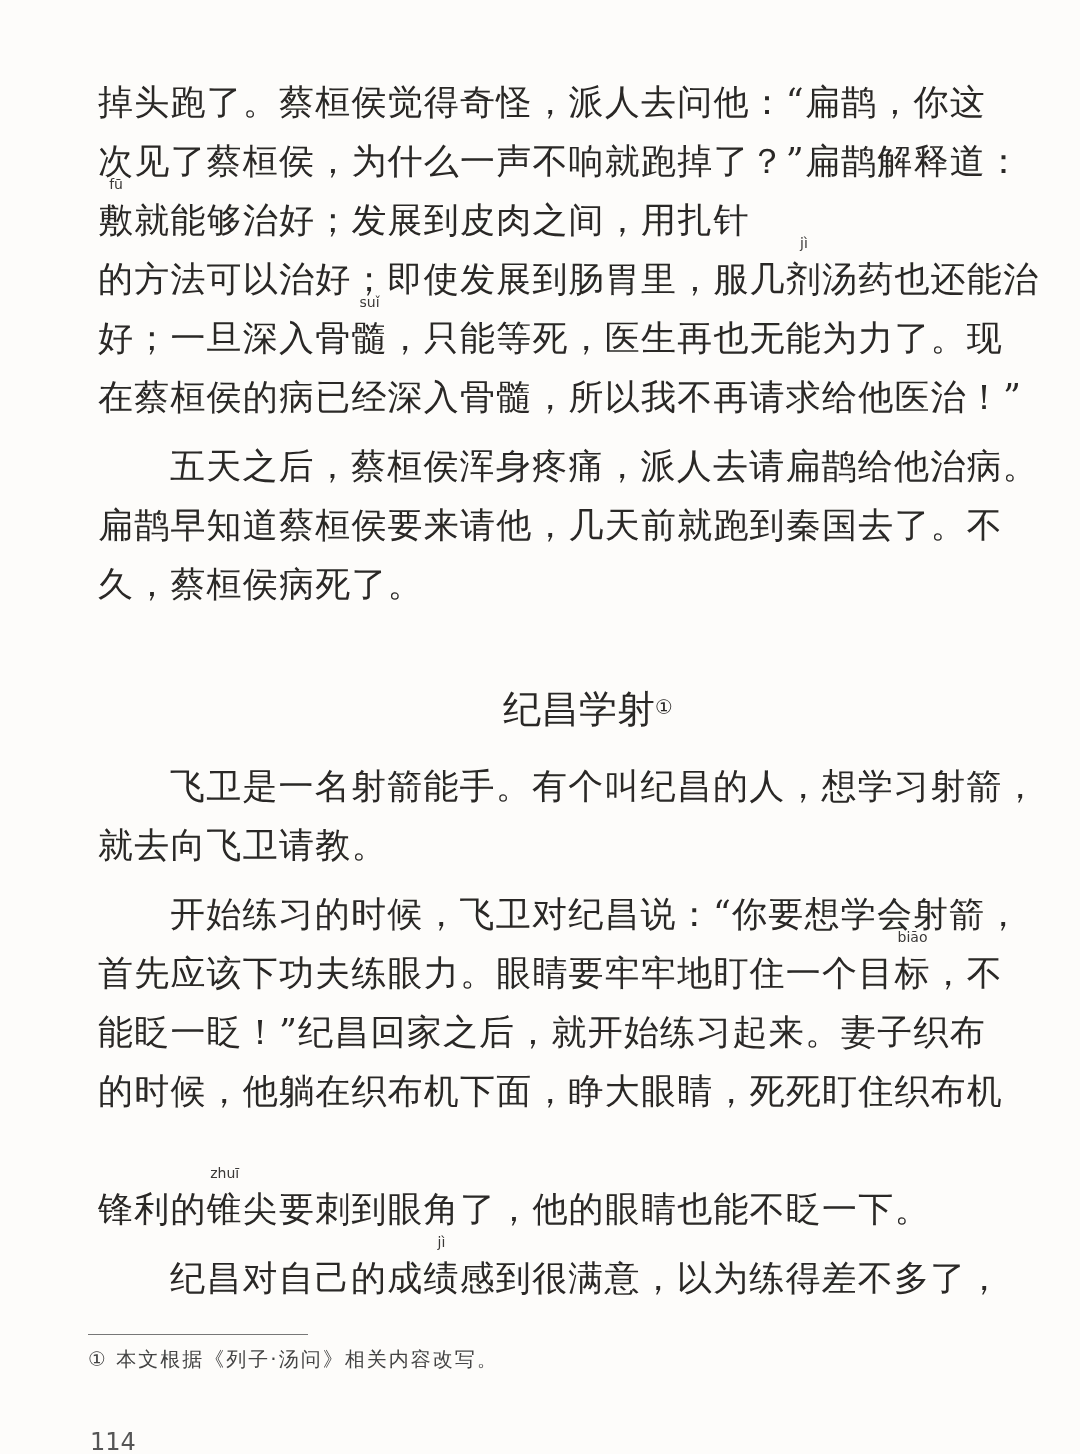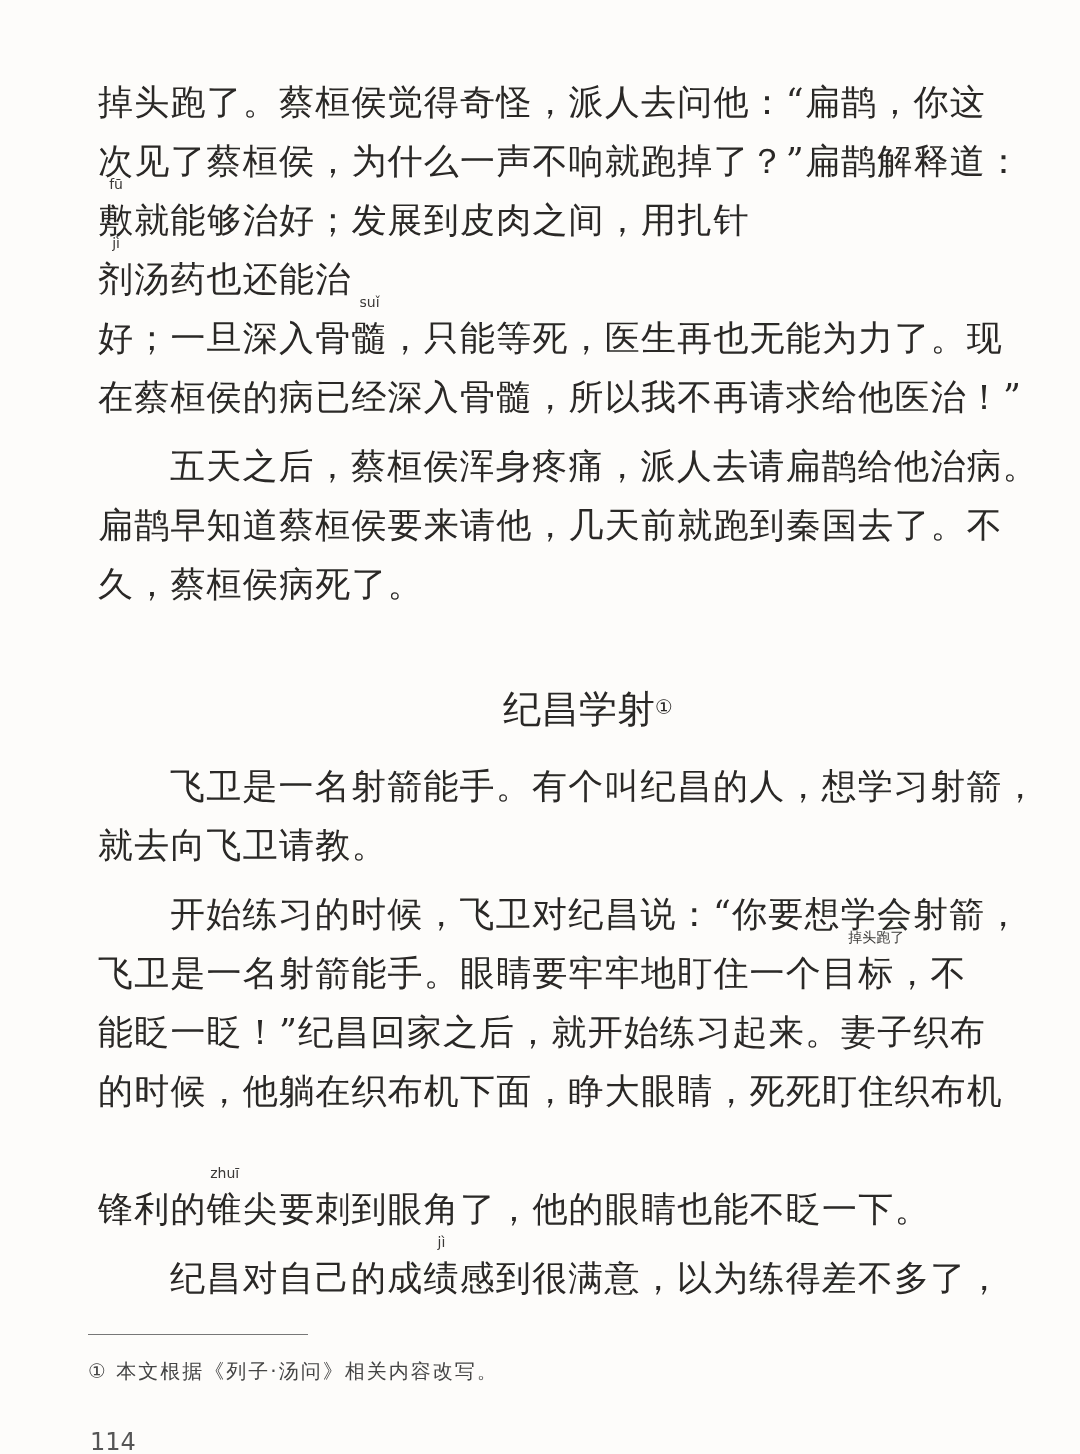--- a/index.html
+++ b/index.html
@@ -25,55 +25,55 @@
   }
   .title {
     position:absolute; left:0; width:1080px; top:686px;
     text-align:center; font-size:38px; line-height:46px;
     font-family:"DejaVu Sans", sans-serif; color:#2a2826;padding-left:48px;
   }
   .title sup { font-size:20px; vertical-align:top; position:relative; top:-2px; }
   .fn-rule { position:absolute; left:88px; top:1334px; width:220px; height:1px; background:#777; }
   .footnote {
     position:absolute; left:88px; top:1345px; font-size:20px; line-height:28px;
-    color:#444; letter-spacing:2px; font-family:"DejaVu Sans", sans-serif;margin-top:12px;
+    color:#444; letter-spacing:2px; font-family:"DejaVu Sans", sans-serif;
   }
   .pagenum {
     position:absolute; left:90px; top:1428px; font-size:24px; line-height:28px;
     color:#555; font-family:"DejaVu Sans", sans-serif;
   }
 </style>
 </head>
 <body>
 
 <div class="page">
 
   <div class="line" style="top:82px">掉头跑了。蔡桓侯觉得奇怪，派人去问他：“扁鹊，你这</div>
   <div class="line" style="top:141px">次见了蔡桓侯，为什么一声不响就跑掉了？”扁鹊解释道：</div>
   <div class="line" style="top:200px">
     <span class="ruby"><span class="py">fū</span><span>敷</span></span><span>就能够治好；发展到皮肉之间，用扎针</span>
   </div>
   <div class="line" style="top:259px">
-    <span class="ruby"><span class="py">jì</span><span>剂</span></span><span>汤药也还能治</span>
+    <span>的方法可以治好；即使发展到肠胃里，服几</span><span class="ruby"><span class="py">jì</span><span>剂</span></span><span>汤药也还能治</span>
   </div>
   <div class="line" style="top:318px">
     <span>好；一旦深入骨</span><span class="ruby"><span class="py">suǐ</span><span>髓</span></span><span>，只能等死，医生再也无能为力了。现</span>
   </div>
   <div class="line indent" style="top:446px">五天之后，蔡桓侯浑身疼痛，派人去请扁鹊给他治病。</div>
   <div class="line" style="top:377px">在蔡桓侯的病已经深入骨髓，所以我不再请求给他医治！”</div>
   <div class="line" style="top:505px">扁鹊早知道蔡桓侯要来请他，几天前就跑到秦国去了。不</div>
   <div class="line" style="top:564px">久，蔡桓侯病死了。</div>
 
   <div class="title"><span>纪昌学射</span><sup>①</sup></div>
 
   <div class="line indent" style="top:766px">飞卫是一名射箭能手。有个叫纪昌的人，想学习射箭，</div>
   <div class="line" style="top:825px">就去向飞卫请教。</div>
   <div class="line indent" style="top:894px">开始练习的时候，飞卫对纪昌说：“你要想学会射箭，</div>
   <div class="line" style="top:953px">
-    <span>飞卫是一名射箭能手。眼睛要牢牢地盯住一个目</span><span class="ruby"><span class="py">掉头跑了</span><span>标</span></span><span>，不</span>
+    <span>首先应该下功夫练眼力。眼睛要牢牢地盯住一个目</span><span class="ruby"><span class="py">biāo</span><span>标</span></span><span>，不</span>
   </div>
   <div class="line" style="top:1012px">能眨一眨！”纪昌回家之后，就开始练习起来。妻子织布</div>
   <div class="line" style="top:1071px">的时候，他躺在织布机下面，睁大眼睛，死死盯住织布机</div>
   <div class="line" style="top:1189px">
     <span>锋利的</span><span class="ruby"><span class="py">zhuī</span><span>锥</span></span><span>尖要刺到眼角了，他的眼睛也能不眨一下。</span>
   </div>
   <div class="line indent" style="top:1258px">
     <span>纪昌对自己的成</span><span class="ruby"><span class="py">jì</span><span>绩</span></span><span>感到很满意，以为练得差不多了，</span>
   </div>
 

